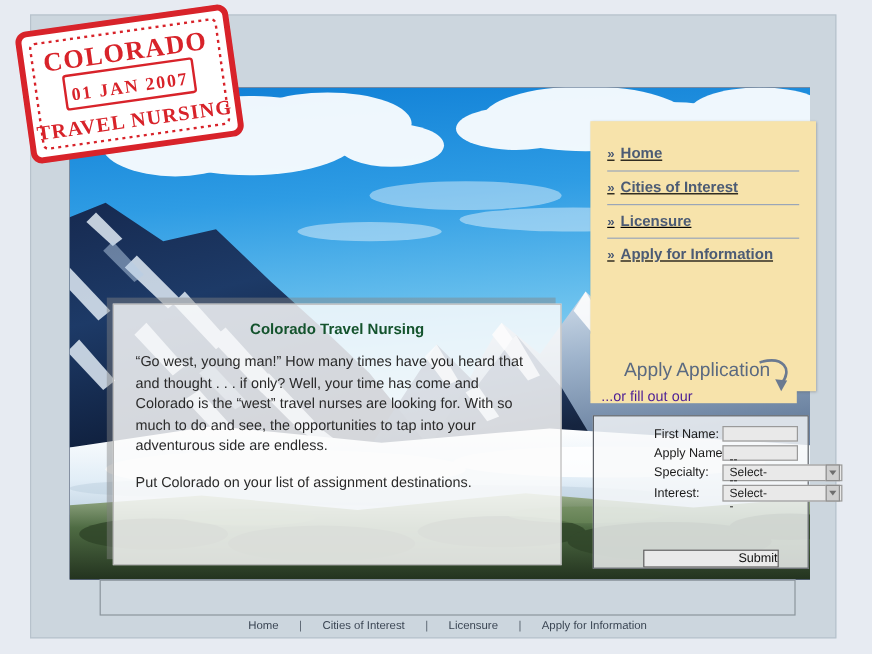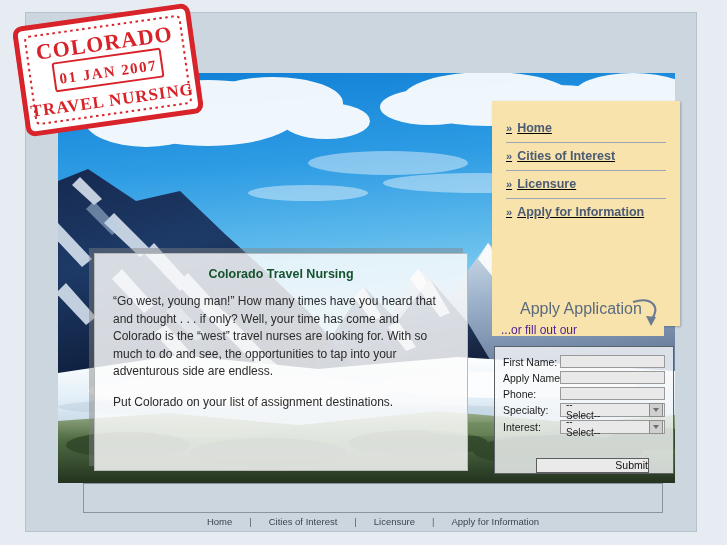--- a/index.html
+++ b/index.html
@@ -115,20 +115,21 @@
     border:1px solid #5d6168;
     box-sizing:border-box;
     padding:8px 8px 0 8px;
     z-index:22;
   }
   .frow{display:flex;align-items:center;margin-bottom:3px;}
   .flabel{
     width:57px;flex:0 0 57px;
     font-size:10.5px;color:#1a1a1a;
     white-space:nowrap;
+    margin-left:42px;
   }
   .finput{
     flex:1;height:13px;
     background:#e9e9e9;
     border:1px solid #9a9a9a;
     box-sizing:border-box;
   }
   .fselect{
     flex:1;height:14px;
     background:#e9e9e9;
@@ -339,24 +340,20 @@
     <div class="frow">
       <div class="flabel">First Name:</div>
       <div class="finput"></div>
     </div>
 
     <div class="frow">
       <div class="flabel">Apply Name:</div>
       <div class="finput"></div>
     </div>
 
-    <div class="frow">
-      <div class="flabel">Phone:</div>
-      <div class="finput"></div>
-    </div>
 
 
     <div class="frow">
       <div class="flabel">Specialty:</div>
       <div class="fselect">
         <span>--Select--</span>
         <span class="arrowbtn">
             <i></i>
           </span>
       </div>

